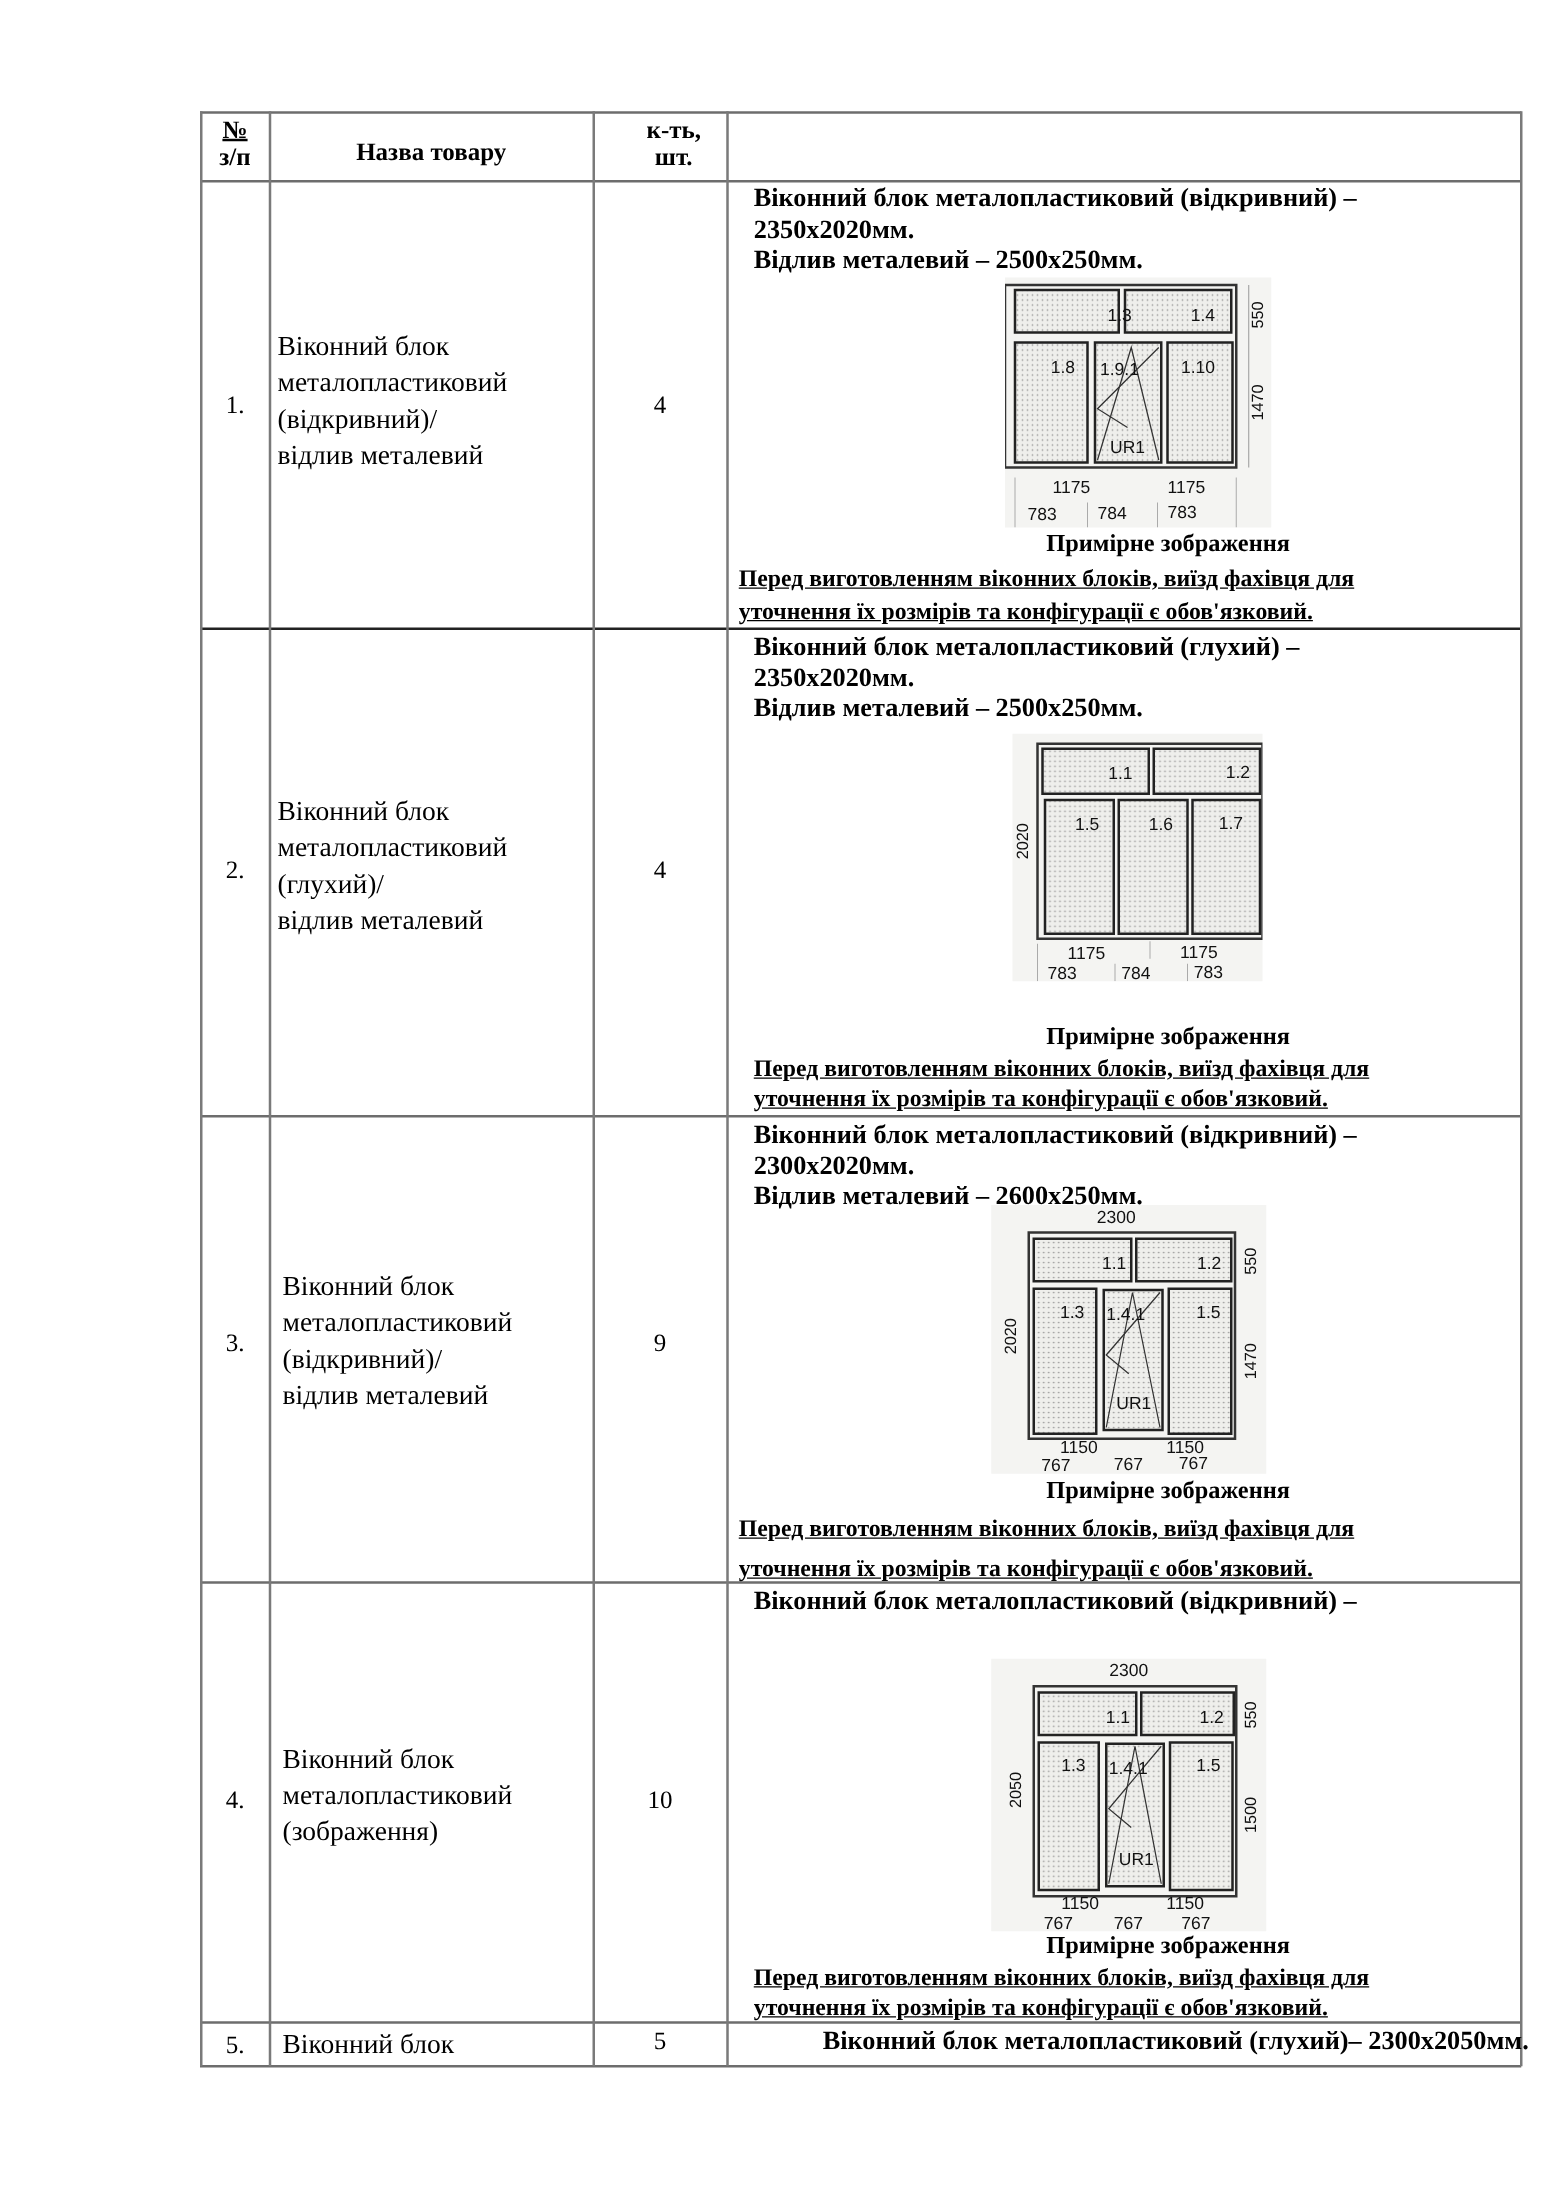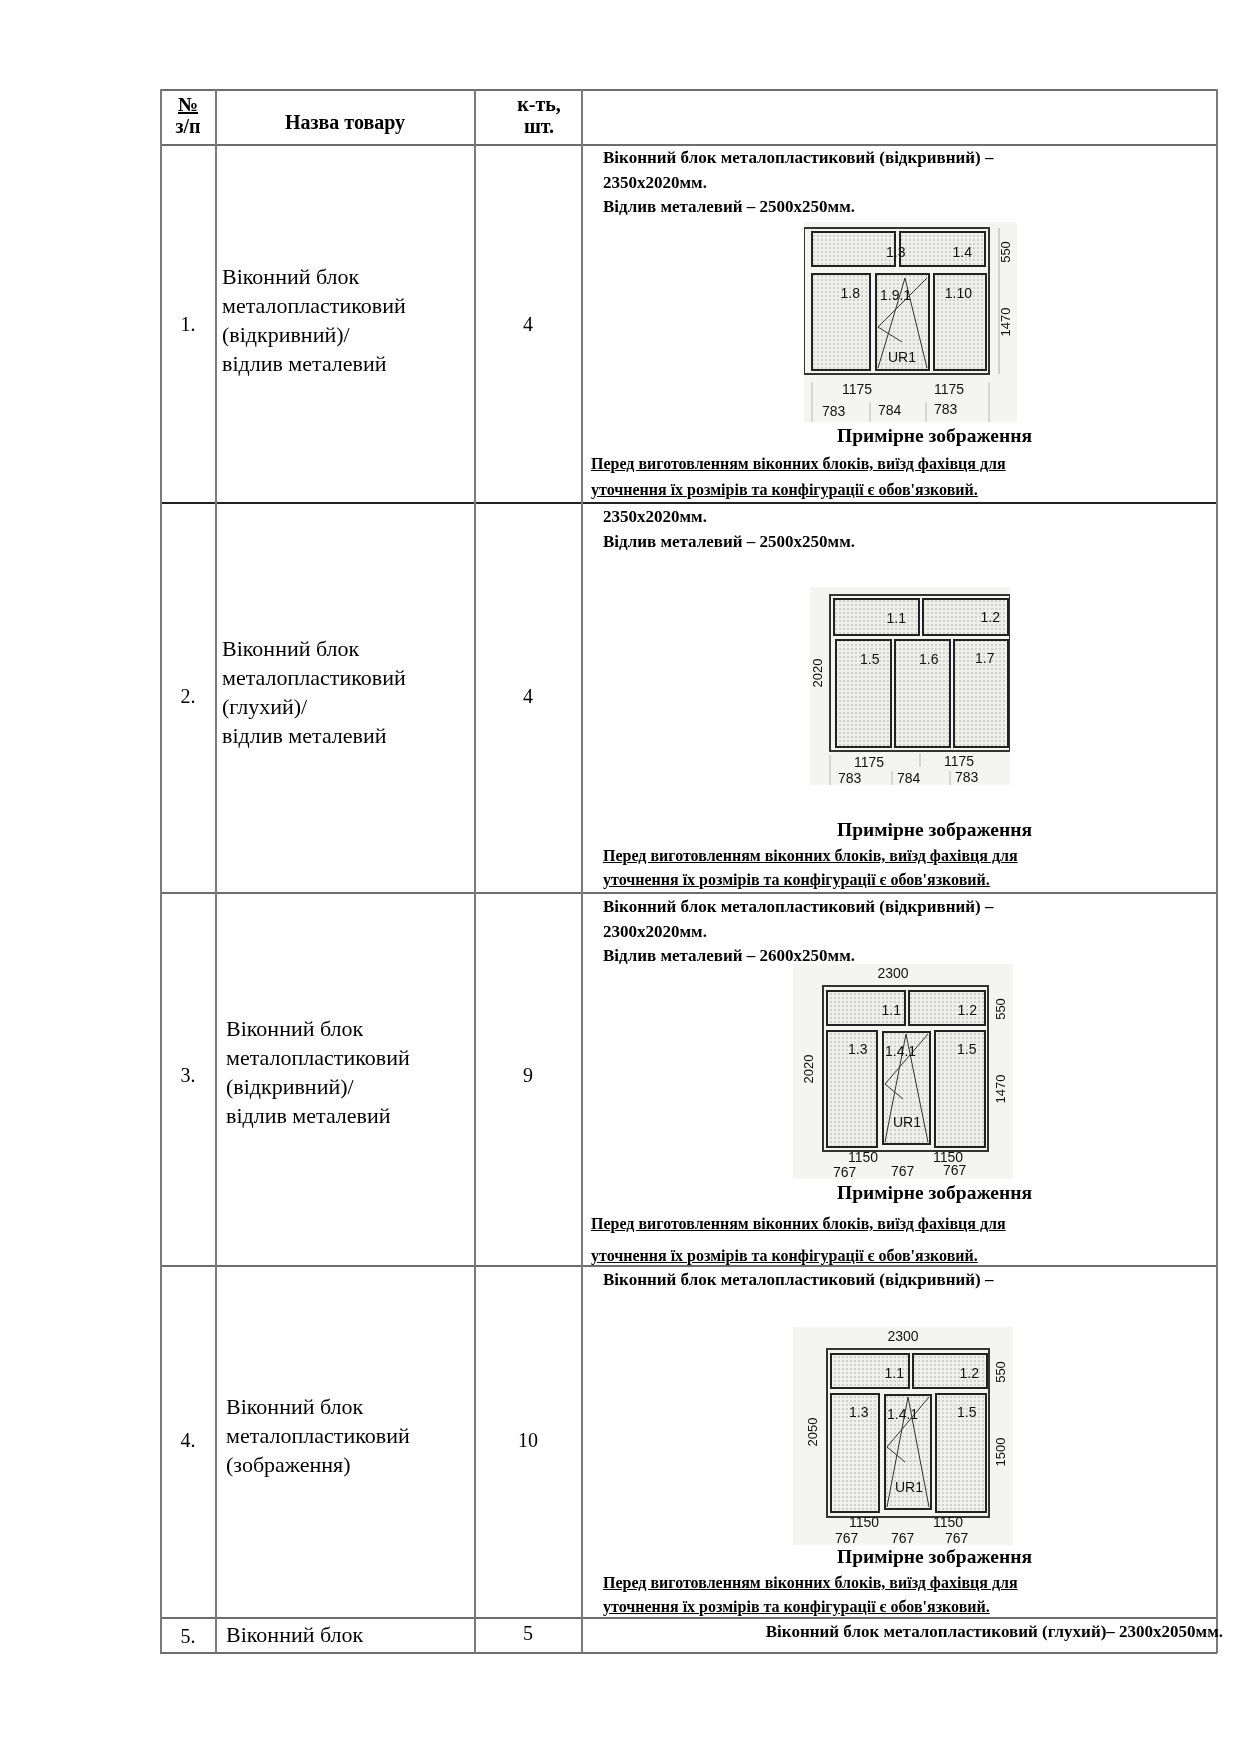--- a/index.html
+++ b/index.html
@@ -6,23 +6,23 @@
   body{width:1241px;height:1755px;position:relative;font-family:"Liberation Serif",serif;color:#000;overflow:hidden;}
   .tbl{position:absolute;left:160px;top:89px;width:1057px;height:1564px;}
   .hl{position:absolute;left:0;width:1057px;height:0;border-top:2px solid #6d6d6d;}
   .hl.dark{border-top-color:#222;}
   .vl{position:absolute;top:0;height:1564px;width:0;border-left:2px solid #7a7a7a;}
   .cell{position:absolute;box-sizing:border-box;}
   .hdr{font-weight:bold;font-size:20px;text-align:center;line-height:22px;}
   .num{font-size:20px;text-align:center;}
   .name{font-size:22px;line-height:29px;}
   .qty{font-size:20px;text-align:center;}
-  .spec{font-weight:bold;font-size:17px;line-height:24.5px;}
+  .spec{font-weight:bold;font-size:21px;line-height:24.5px;}
   .caption{font-weight:bold;font-size:19.5px;text-align:center;position:absolute;padding-left:36px;}
-  .note{font-weight:bold;font-size:16px;line-height:26px;text-decoration:underline;position:absolute;white-space:nowrap;}
+  .note{font-weight:bold;font-size:19px;line-height:26px;text-decoration:underline;position:absolute;white-space:nowrap;}
   .drawing{position:absolute;background:#f4f4f2;}
   svg text{font-family:"Liberation Sans",sans-serif;fill:#111;}
 </style>
 </head>
 <body>
 
 <div class="tbl">
 
   <div class="hl" style="top:0"></div>
   <div class="hl" style="top:55px"></div>
@@ -106,20 +106,21 @@
   <div>
     <div class="cell num" style="left:0;top:596px;width:56px;">2.</div>
     <div class="cell name" style="left:62px;top:545px;width:250px;">
       <div>Віконний блок</div>
       <div>металопластиковий</div>
       <div>(глухий)/</div>
       <div>відлив металевий</div>
     </div>
     <div class="cell qty" style="left:315px;top:596px;width:106px;">4</div>
     <div class="cell spec" style="left:443px;top:416px;width:610px;">
+      <div>Віконний блок металопластиковий (глухий) –</div>
       <div>2350х2020мм.</div>
       <div>Відлив металевий – 2500х250мм.</div>
     </div>
     <svg class="drawing" style="left:650px;top:498px;width:200px;height:198px;" viewBox="0 0 200 198">
       <defs>
         <pattern id="dots2" width="4" height="4" patternUnits="userSpaceOnUse">
             <rect width="4" height="4" fill="#efefec"></rect>
             <circle cx="2" cy="2" r="0.7" fill="#999"></circle>
           </pattern>
       </defs>

